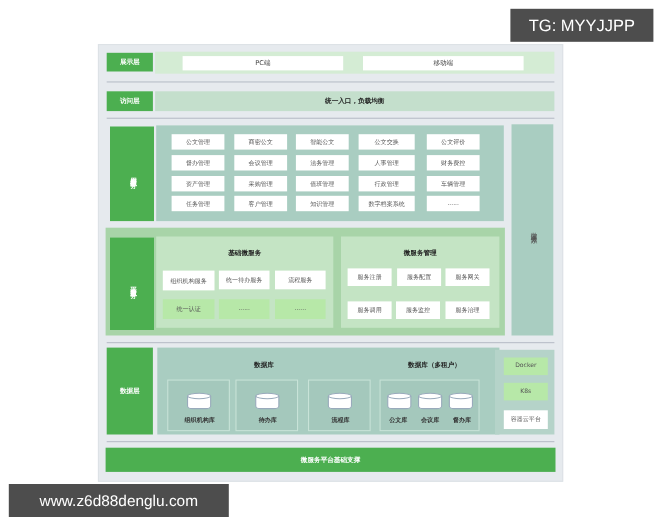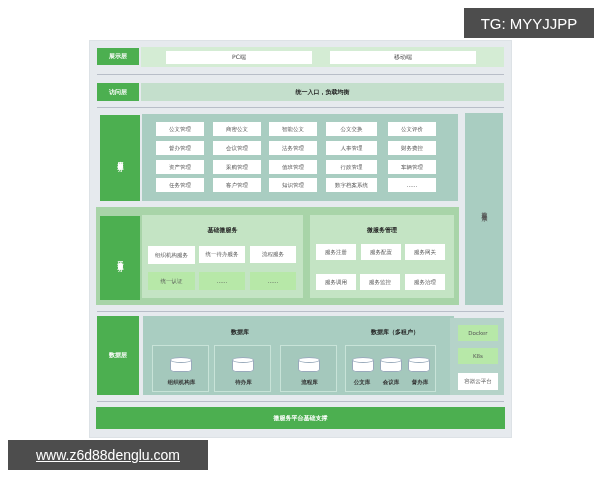--- a/index.html
+++ b/index.html
@@ -138,13 +138,13 @@
 <div class="abs grey-panel" style="left:450px;top:318px;width:54px;height:77px;background:#b5d3c9;"></div>
 <div class="abs cell-green" style="left:458px;top:325px;width:40px;height:16px;">Docker</div>
 <div class="abs cell-green" style="left:458px;top:348px;width:40px;height:16px;">K8s</div>
 <div class="abs cell" style="left:458px;top:373px;width:40px;height:17px;">容器云平台</div>
 
 <div class="abs sep" style="left:97px;top:401px;width:407px;"></div>
 
 <div class="abs label-green" style="left:96px;top:407px;width:409px;height:22px;">微服务平台基础支撑</div>
 
 <div class="abs watermark" style="left:464px;top:8px;width:130px;height:30px;font-size:15px;">TG: MYYJJPP</div>
-<div class="abs watermark" style="left:8px;top:440px;width:200px;height:30px;font-size:14px;text-decoration:underline;">www.z6d88denglu.com</div>
+<div class="abs watermark" style="left:8px;top:440px;width:200px;height:30px;font-size:14px;">www.z6d88denglu.com</div>
 
 </body></html>

